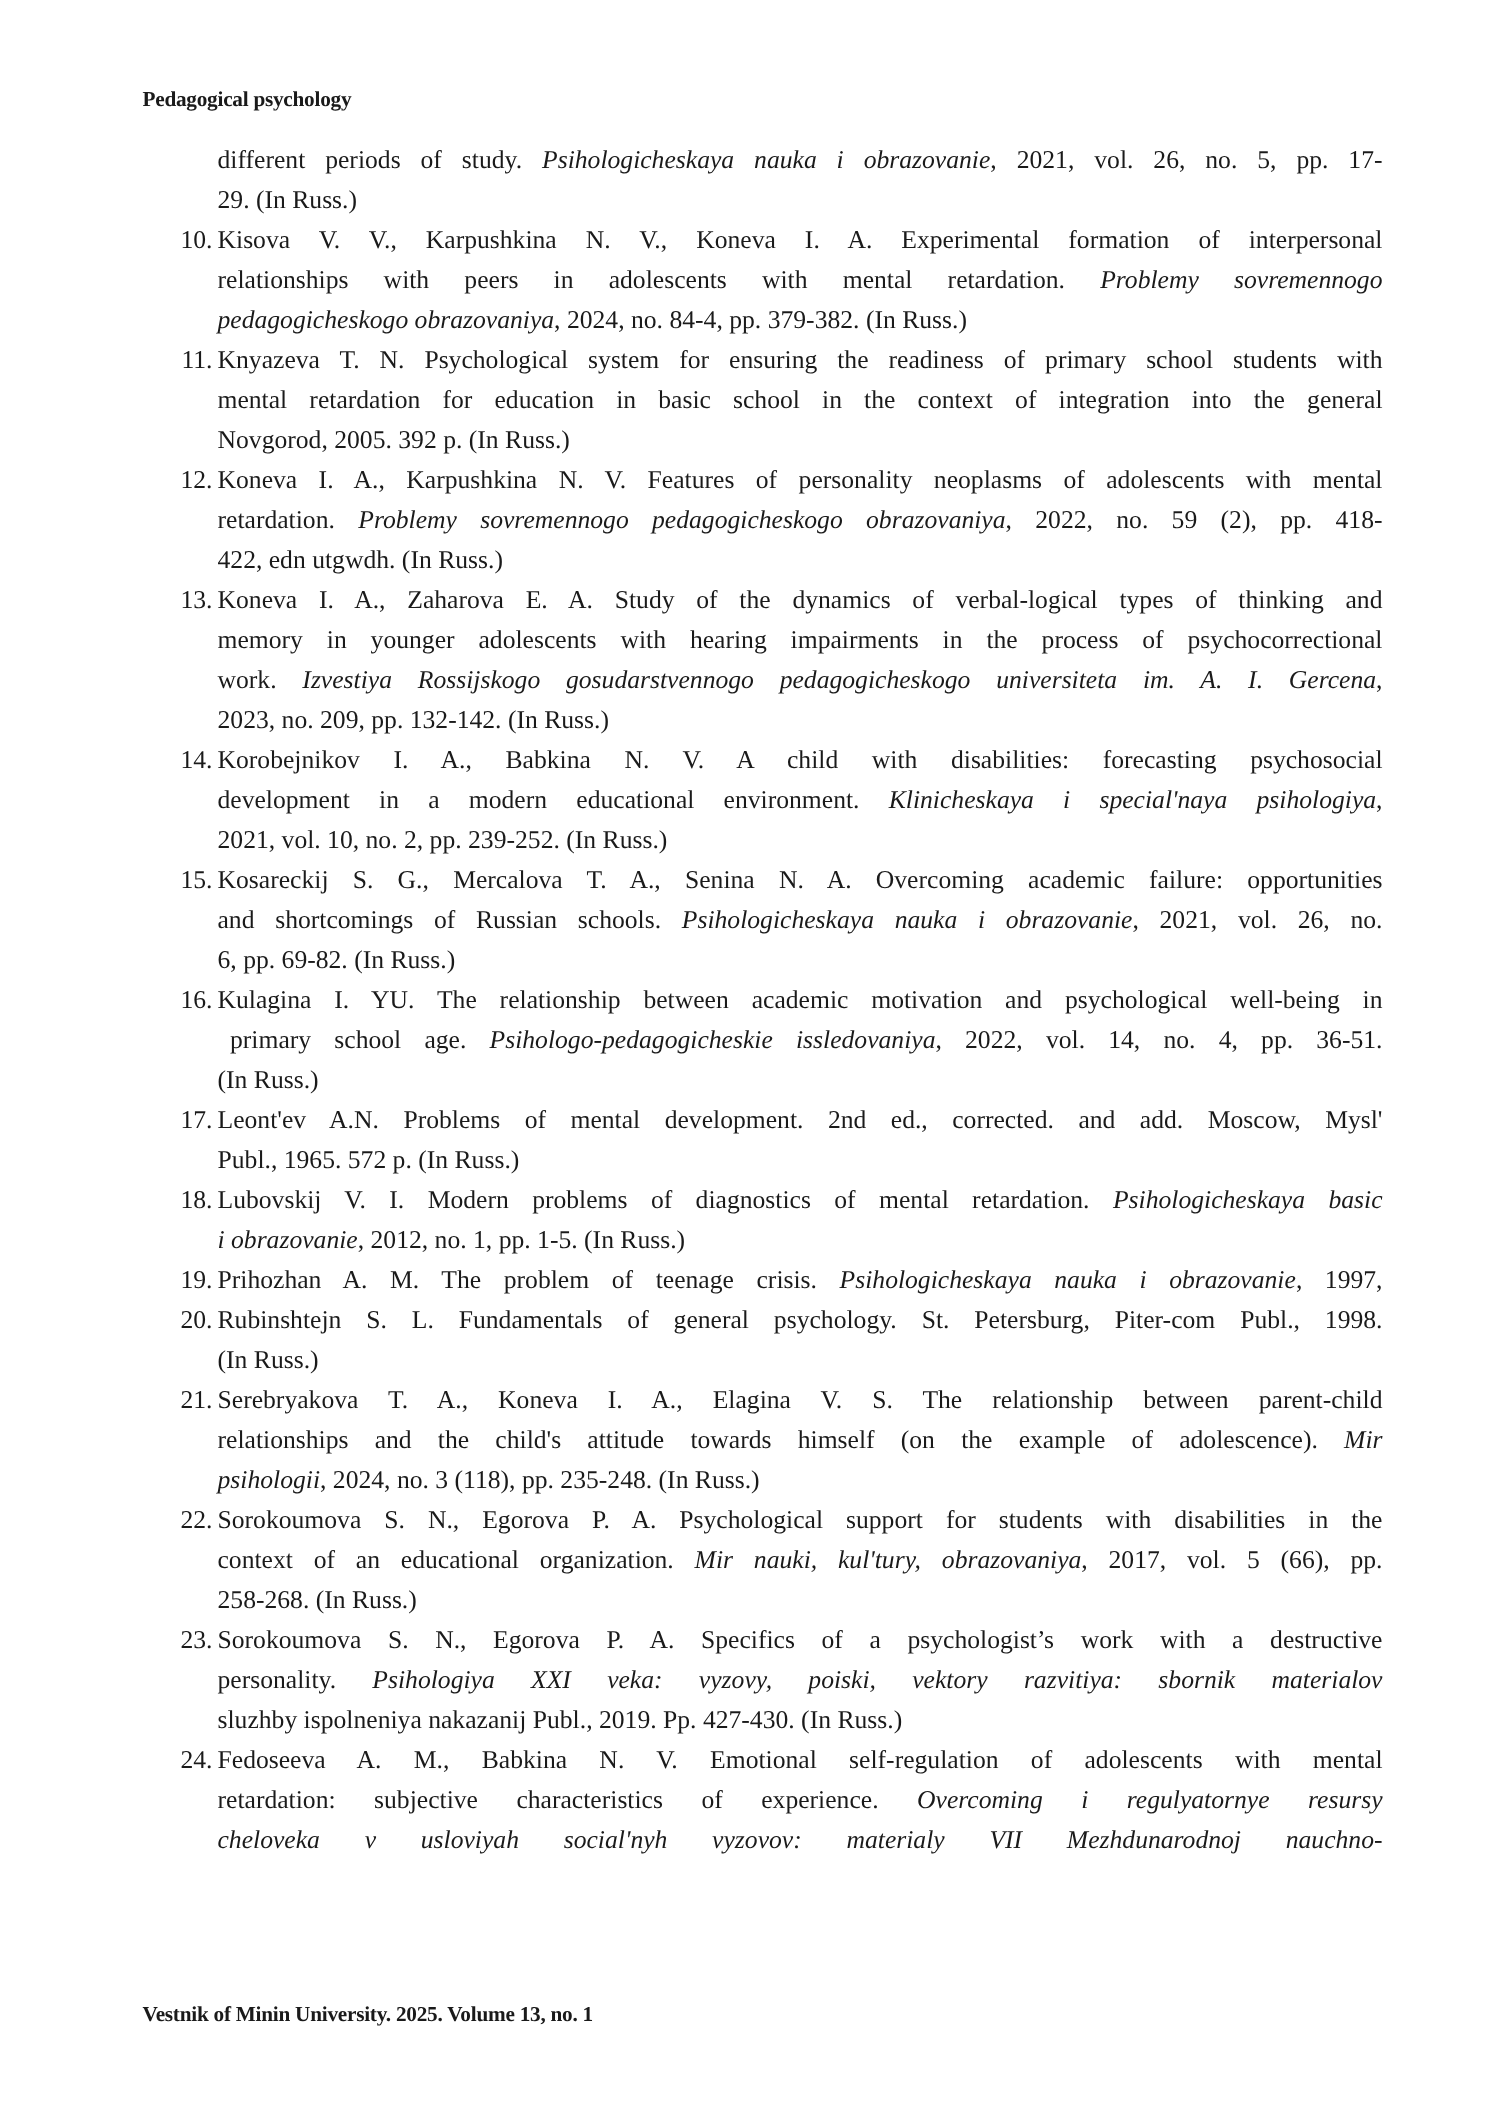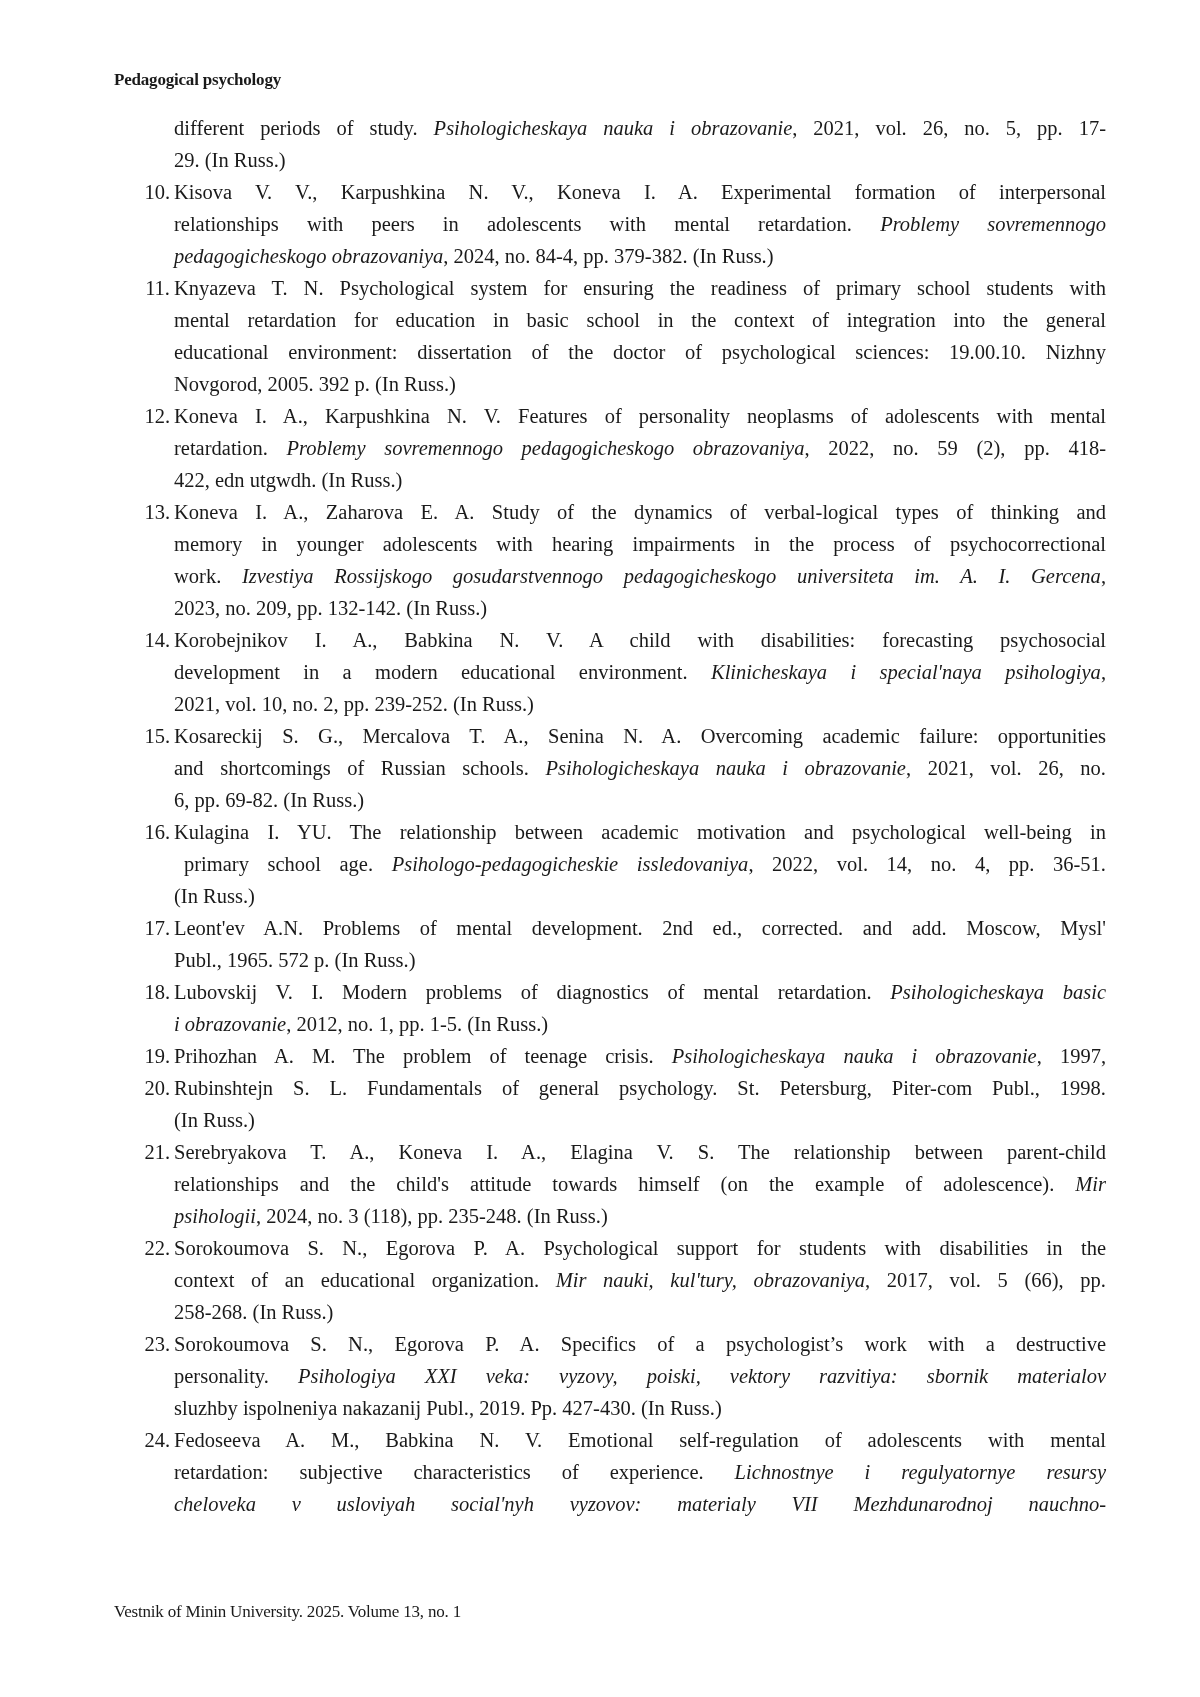--- a/index.html
+++ b/index.html
@@ -1,20 +1,20 @@
 <!DOCTYPE html>
 <html><head>
   <meta charset="utf-8">
   <style>
     html, body { margin: 0; padding: 0; background: #ffffff; }
     body { width: 1200px; height: 1697px; position: relative; overflow: hidden;
       font-family: "Liberation Serif", serif; color: #1a1a1a; }
     .header { position: absolute; left: 114px; top: 70px; font-weight: bold; font-size: 17px;
       font-family: "Liberation Serif", serif; letter-spacing: -0.2px; }
-    .footer { position: absolute; left: 114px; top: 1602px; font-weight: normal; font-size: 17px;
+    .footer { position: absolute; left: 114px; top: 1602px; font-weight: bold; font-size: 17px;
       font-family: "Liberation Serif", serif; letter-spacing: -0.2px; }
     .refs { position: absolute; left: 130px; top: 112px; width: 976px; }
     .ref { position: relative; padding-left: 44px; }
     .num { position: absolute; left: 0; top: 0; width: 40px; text-align: right; font-size: 20.5px; line-height: 32px; }
     .line { display: block; font-size: 20.5px; line-height: 32px; height: 32px; white-space: nowrap;
       text-align: justify; text-align-last: justify; overflow: visible; }
     .line.last { text-align-last: left; }
     .line i { font-style: italic; }
   </style>
 </head>
@@ -31,21 +31,20 @@
     <div class="ref">
       <span class="num">10.</span>
       <span class="line" style="white-space: normal;"><span>Kisova V. V., Karpushkina N. V., Koneva I. A. Experimental formation of interpersonal</span></span>
       <span class="line" style="white-space: normal;"><span>relationships with peers in adolescents with mental retardation. </span><i>Problemy sovremennogo</i></span>
       <span class="line last" style="white-space: normal;"><i>pedagogicheskogo obrazovaniya</i><span>, 2024, no. 84-4, pp. 379-382. (In Russ.)</span></span>
     </div>
     <div class="ref">
       <span class="num">11.</span>
       <span class="line" style="white-space: normal;"><span>Knyazeva T. N. Psychological system for ensuring the readiness of primary school students with</span></span>
       <span class="line" style="white-space: normal;"><span>mental retardation for education in basic school in the context of integration into the general</span></span>
-      <span class="line" style="white-space: normal;"><span>educational environment: dissertation of the doctor of psychological sciences: 19.00.10. Nizhny</span></span>
       <span class="line last" style="white-space: normal;"><span>Novgorod, 2005. 392 p. (In Russ.)</span></span>
     </div>
     <div class="ref">
       <span class="num">12.</span>
       <span class="line" style="white-space: normal;"><span>Koneva I. A., Karpushkina N. V. Features of personality neoplasms of adolescents with mental</span></span>
       <span class="line" style="white-space: normal;"><span>retardation. </span><i>Problemy sovremennogo pedagogicheskogo obrazovaniya</i><span>, 2022, no. 59 (2), pp. 418-</span></span>
       <span class="line last" style="white-space: normal;"><span>422, edn utgwdh. (In Russ.)</span></span>
     </div>
     <div class="ref">
       <span class="num">13.</span>
@@ -105,18 +104,18 @@
     </div>
     <div class="ref">
       <span class="num">23.</span>
       <span class="line" style="white-space: normal;"><span>Sorokoumova S. N., Egorova P. A. Specifics of a psychologist’s work with a destructive</span></span>
       <span class="line" style="white-space: normal;"><span>personality. </span><i>Psihologiya XXI veka: vyzovy, poiski, vektory razvitiya: sbornik materialov</i></span>
       <span class="line last" style="white-space: normal;"><span>sluzhby ispolneniya nakazanij Publ., 2019. Pp. 427-430. (In Russ.)</span></span>
     </div>
     <div class="ref">
       <span class="num">24.</span>
       <span class="line" style="white-space: normal;"><span>Fedoseeva A. M., Babkina N. V. Emotional self-regulation of adolescents with mental</span></span>
-      <span class="line" style="white-space: normal;"><span>retardation: subjective characteristics of experience. </span><i>Lichnostnye i regulyatornye resursy</i></span>
+      <span class="line" style="white-space: normal;"><span>retardation: subjective characteristics of experience. </span><i>Overcoming i regulyatornye resursy</i></span>
       <span class="line" style="white-space: normal;"><i>cheloveka v usloviyah social'nyh vyzovov: materialy VII Mezhdunarodnoj nauchno-</i></span>
     </div>
   </div>
 
 <div class="footer">Vestnik of Minin University. 2025. Volume 13, no. 1</div>
 
 </body></html>

